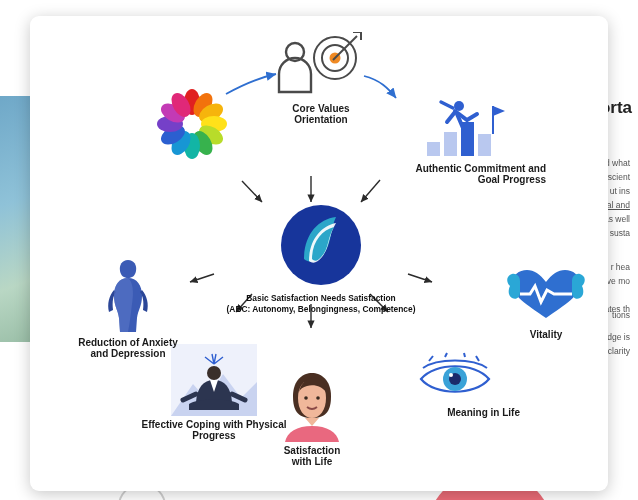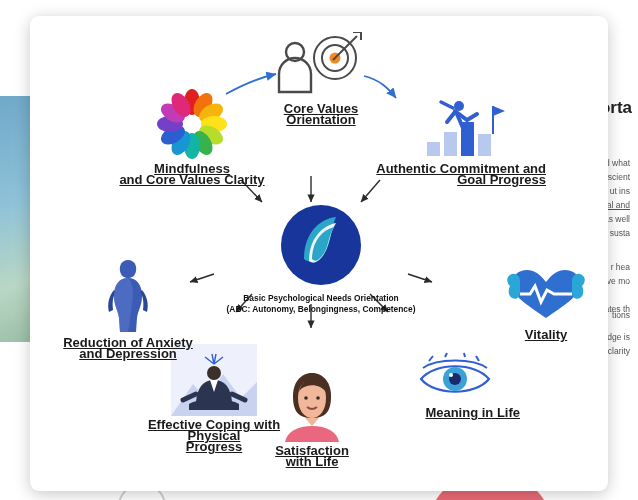--- a/index.html
+++ b/index.html
@@ -90,27 +90,26 @@
     inset: 0;
   }
 
   
   .node {
     position: absolute;
     text-align: center;
     color: #111;
   }
   .node .caption {
-    font-size: 13px;
+    font-size: 10px;
     line-height: 11px;
     color: #1a1a1a;
     white-space: pre-line;
     margin-top: 3px;
     font-weight: 600;
-    text-decoration: underline;
   }
   .art {
     display: block;
     margin: 0 auto;
   }
 
   
   #center-node {
     position: absolute;
     left: 186px;
@@ -202,22 +201,20 @@
               <ellipse cx="0" cy="-22" rx="8" ry="13" fill="#12b5a5" transform="rotate(180)"></ellipse>
               <ellipse cx="0" cy="-22" rx="8" ry="13" fill="#1796d4" transform="rotate(210)"></ellipse>
               <ellipse cx="0" cy="-22" rx="8" ry="13" fill="#2b5fd0" transform="rotate(240)"></ellipse>
               <ellipse cx="0" cy="-22" rx="8" ry="13" fill="#7540c8" transform="rotate(270)"></ellipse>
               <ellipse cx="0" cy="-22" rx="8" ry="13" fill="#c33ab5" transform="rotate(300)"></ellipse>
               <ellipse cx="0" cy="-22" rx="8" ry="13" fill="#e02878" transform="rotate(330)"></ellipse>
             </g>
             <circle cx="0" cy="0" r="9" fill="#ffffff"></circle>
           </g>
         </svg>
-        <div class="caption">Mindfulness
-and Core Values Clarity</div>
       </div>
 
       <div class="node" style="left:236px; top:16px; width:110px;">
         <svg class="art" width="96" height="68" viewBox="0 0 96 68">
 
           <g transform="translate(62,26)">
             <circle r="21" fill="none" stroke="#4a4a4a" stroke-width="2"></circle>
             <circle r="13" fill="none" stroke="#4a4a4a" stroke-width="2"></circle>
             <circle r="5.5" fill="#f08a24"></circle>
 
@@ -257,21 +254,21 @@
 Goal Progress</div>
       </div>
 
       <div id="center-node">
         <svg class="art" width="86" height="86" viewBox="0 0 86 86">
           <circle cx="43" cy="43" r="40" fill="#17359b"></circle>
           <path d="M26,57 C26,33 40,17 58,15 C52,28 54,40 46,52 C40,60 32,62 26,57 Z" fill="#2ba6c9"></path>
           <path d="M31,59 C31,38 43,24 58,21 C50,34 52,45 44,55 C39,61 35,62 31,59 Z" fill="#ffffff" opacity="0.92"></path>
           <path d="M34,57 C34,40 44,28 56,25 C49,37 51,46 44,54 C40,59 37,60 34,57 Z" fill="#2ba6c9"></path>
         </svg>
-        <div class="center-caption">Basic Psychological Needs Orientation
+        <div class="center-caption">Basic Satisfaction Needs Satisfaction
 (ABC: Autonomy, Belongingness, Competence)</div>
       </div>
 
       <div class="node" style="left:456px; top:248px; width:120px;">
         <svg class="art" width="84" height="62" viewBox="0 0 84 62">
           <path d="M42,54 C22,40 8,32 8,20 C8,11 15,6 23,6 C30,6 36,10 42,18 C48,10 54,6 61,6 C69,6 76,11 76,20 C76,32 62,40 42,54 Z" fill="#2f6fd0"></path>
           <path d="M6,22 C2,18 2,12 8,10 C12,9 16,12 16,17 L16,28 C16,34 12,36 8,34 C4,32 4,26 6,22 Z" fill="#2aa7d6"></path>
           <path d="M78,22 C82,18 82,12 76,10 C72,9 68,12 68,17 L68,28 C68,34 72,36 76,34 C80,32 80,26 78,22 Z" fill="#2aa7d6"></path>
           <polyline points="16,30 26,30 31,22 37,38 43,26 50,30 68,30" fill="none" stroke="#ffffff" stroke-width="3"></polyline>
         </svg>

